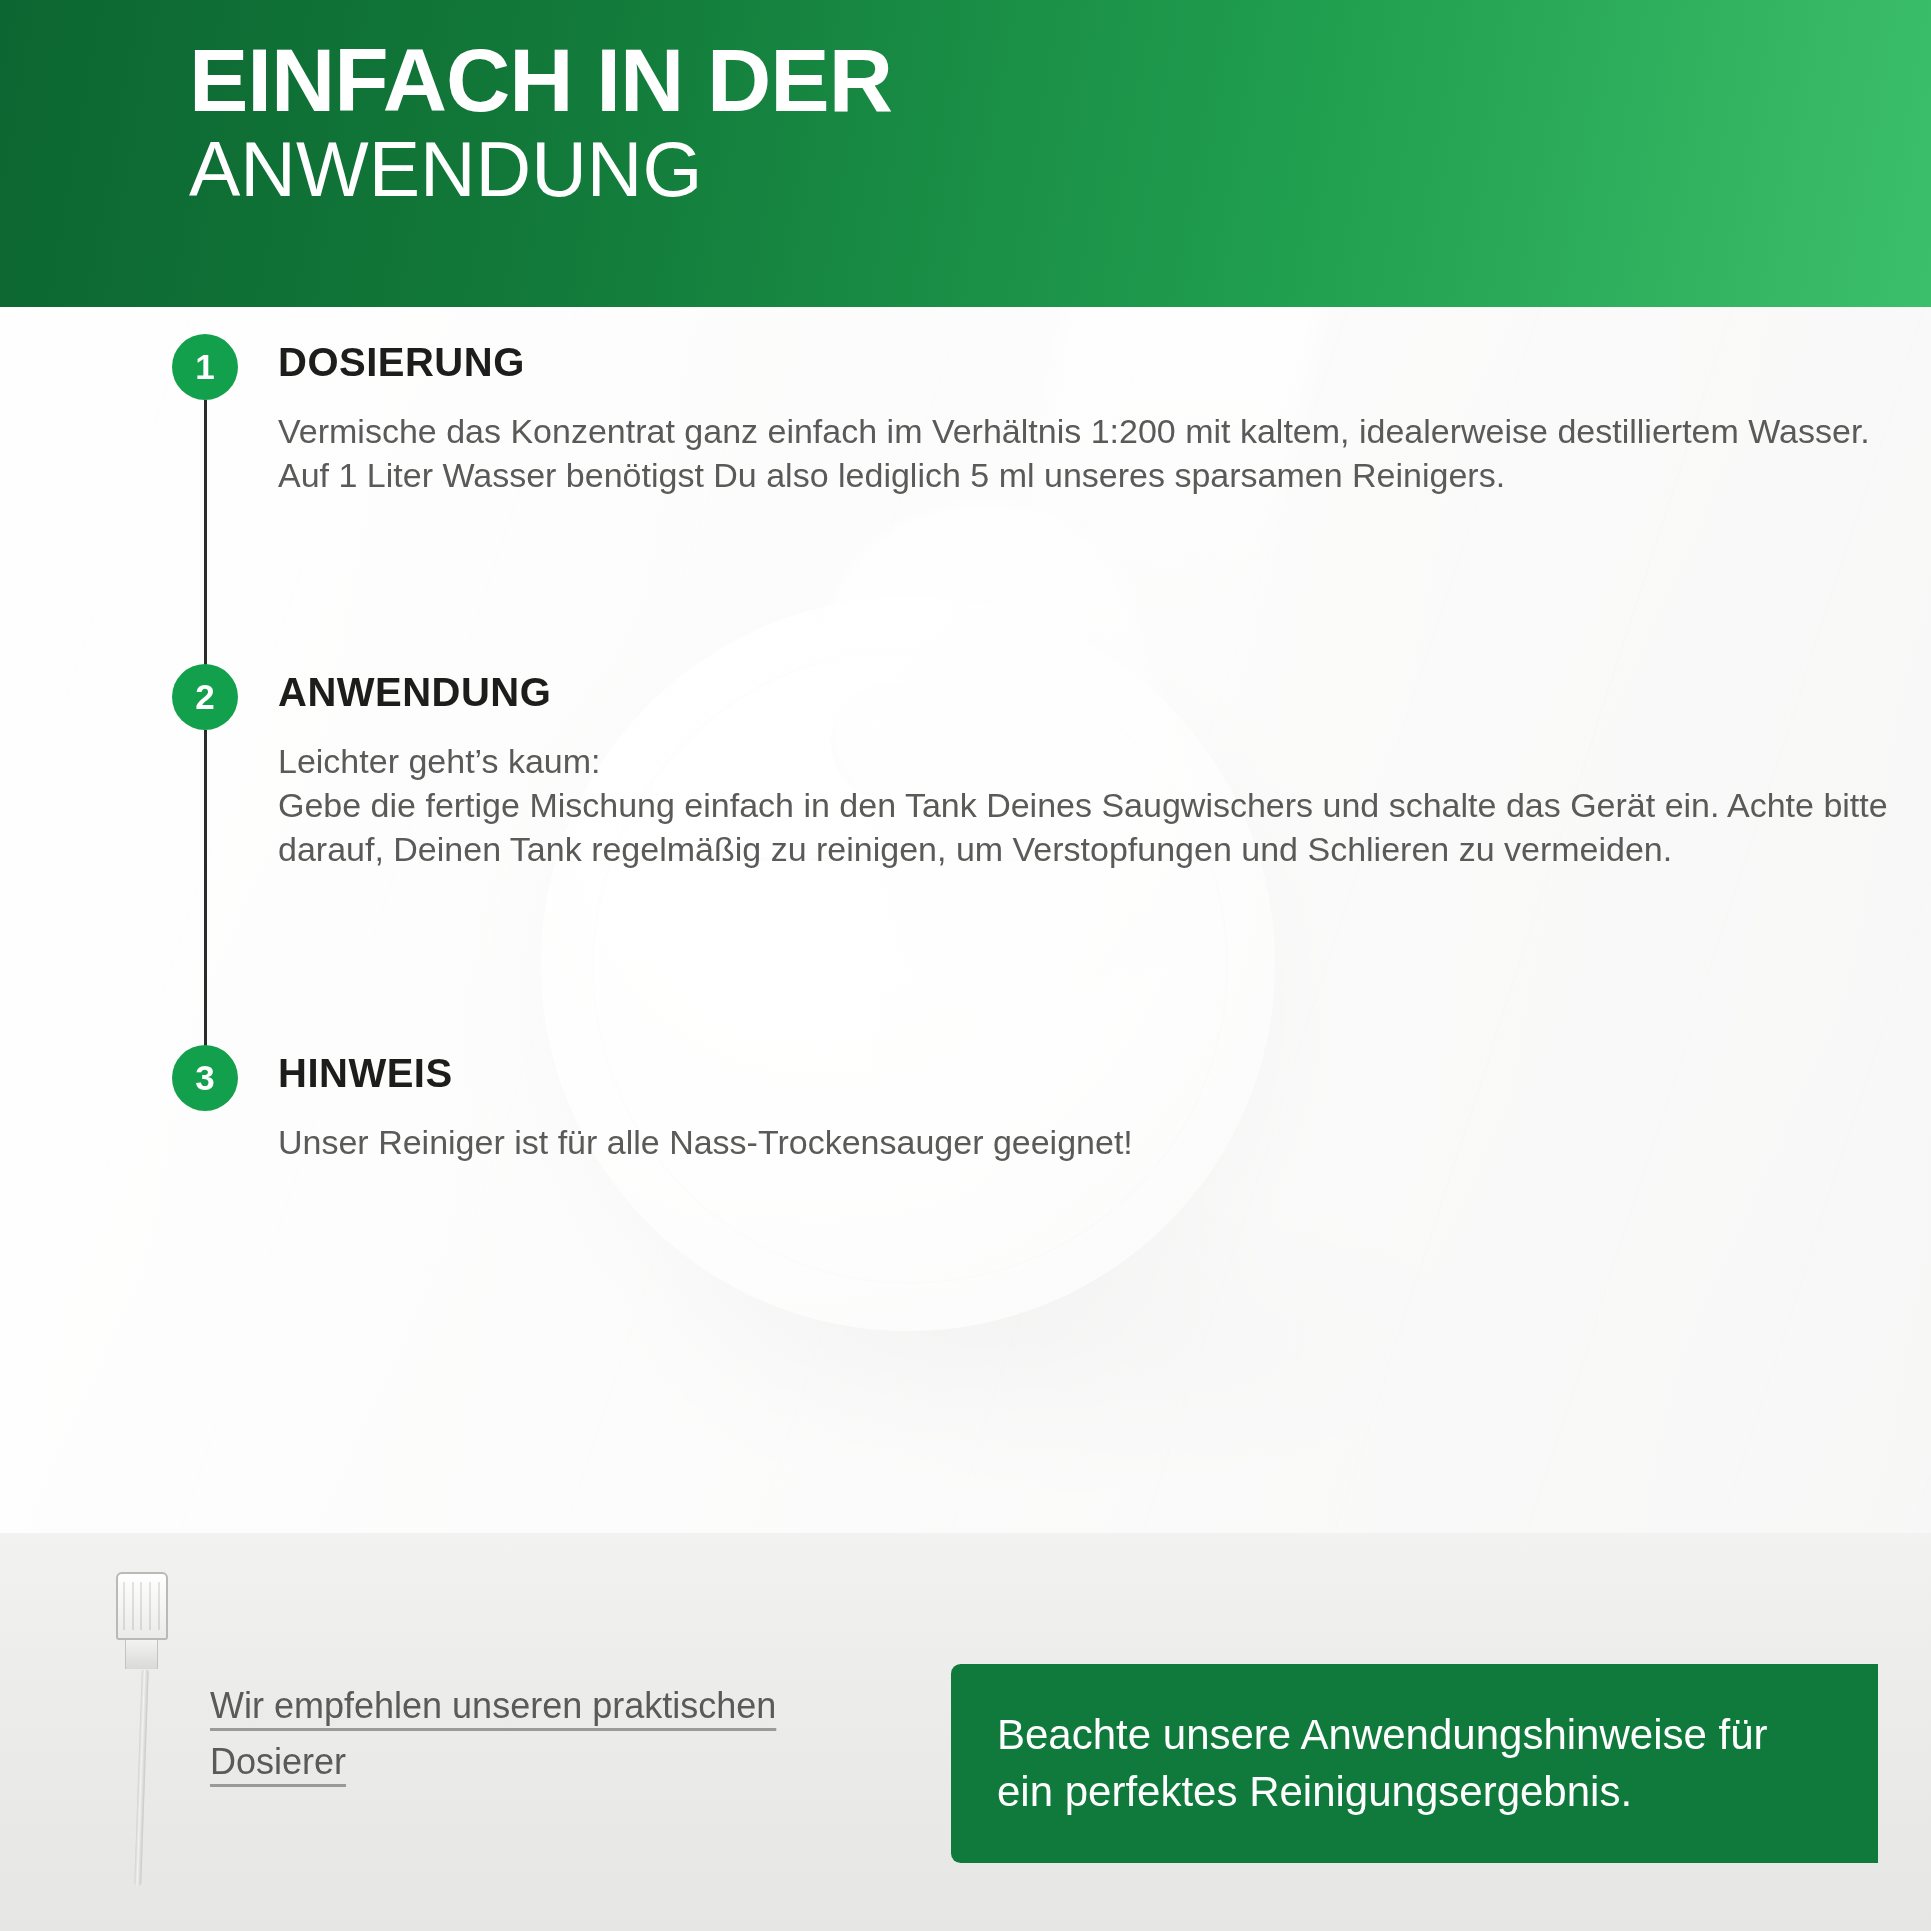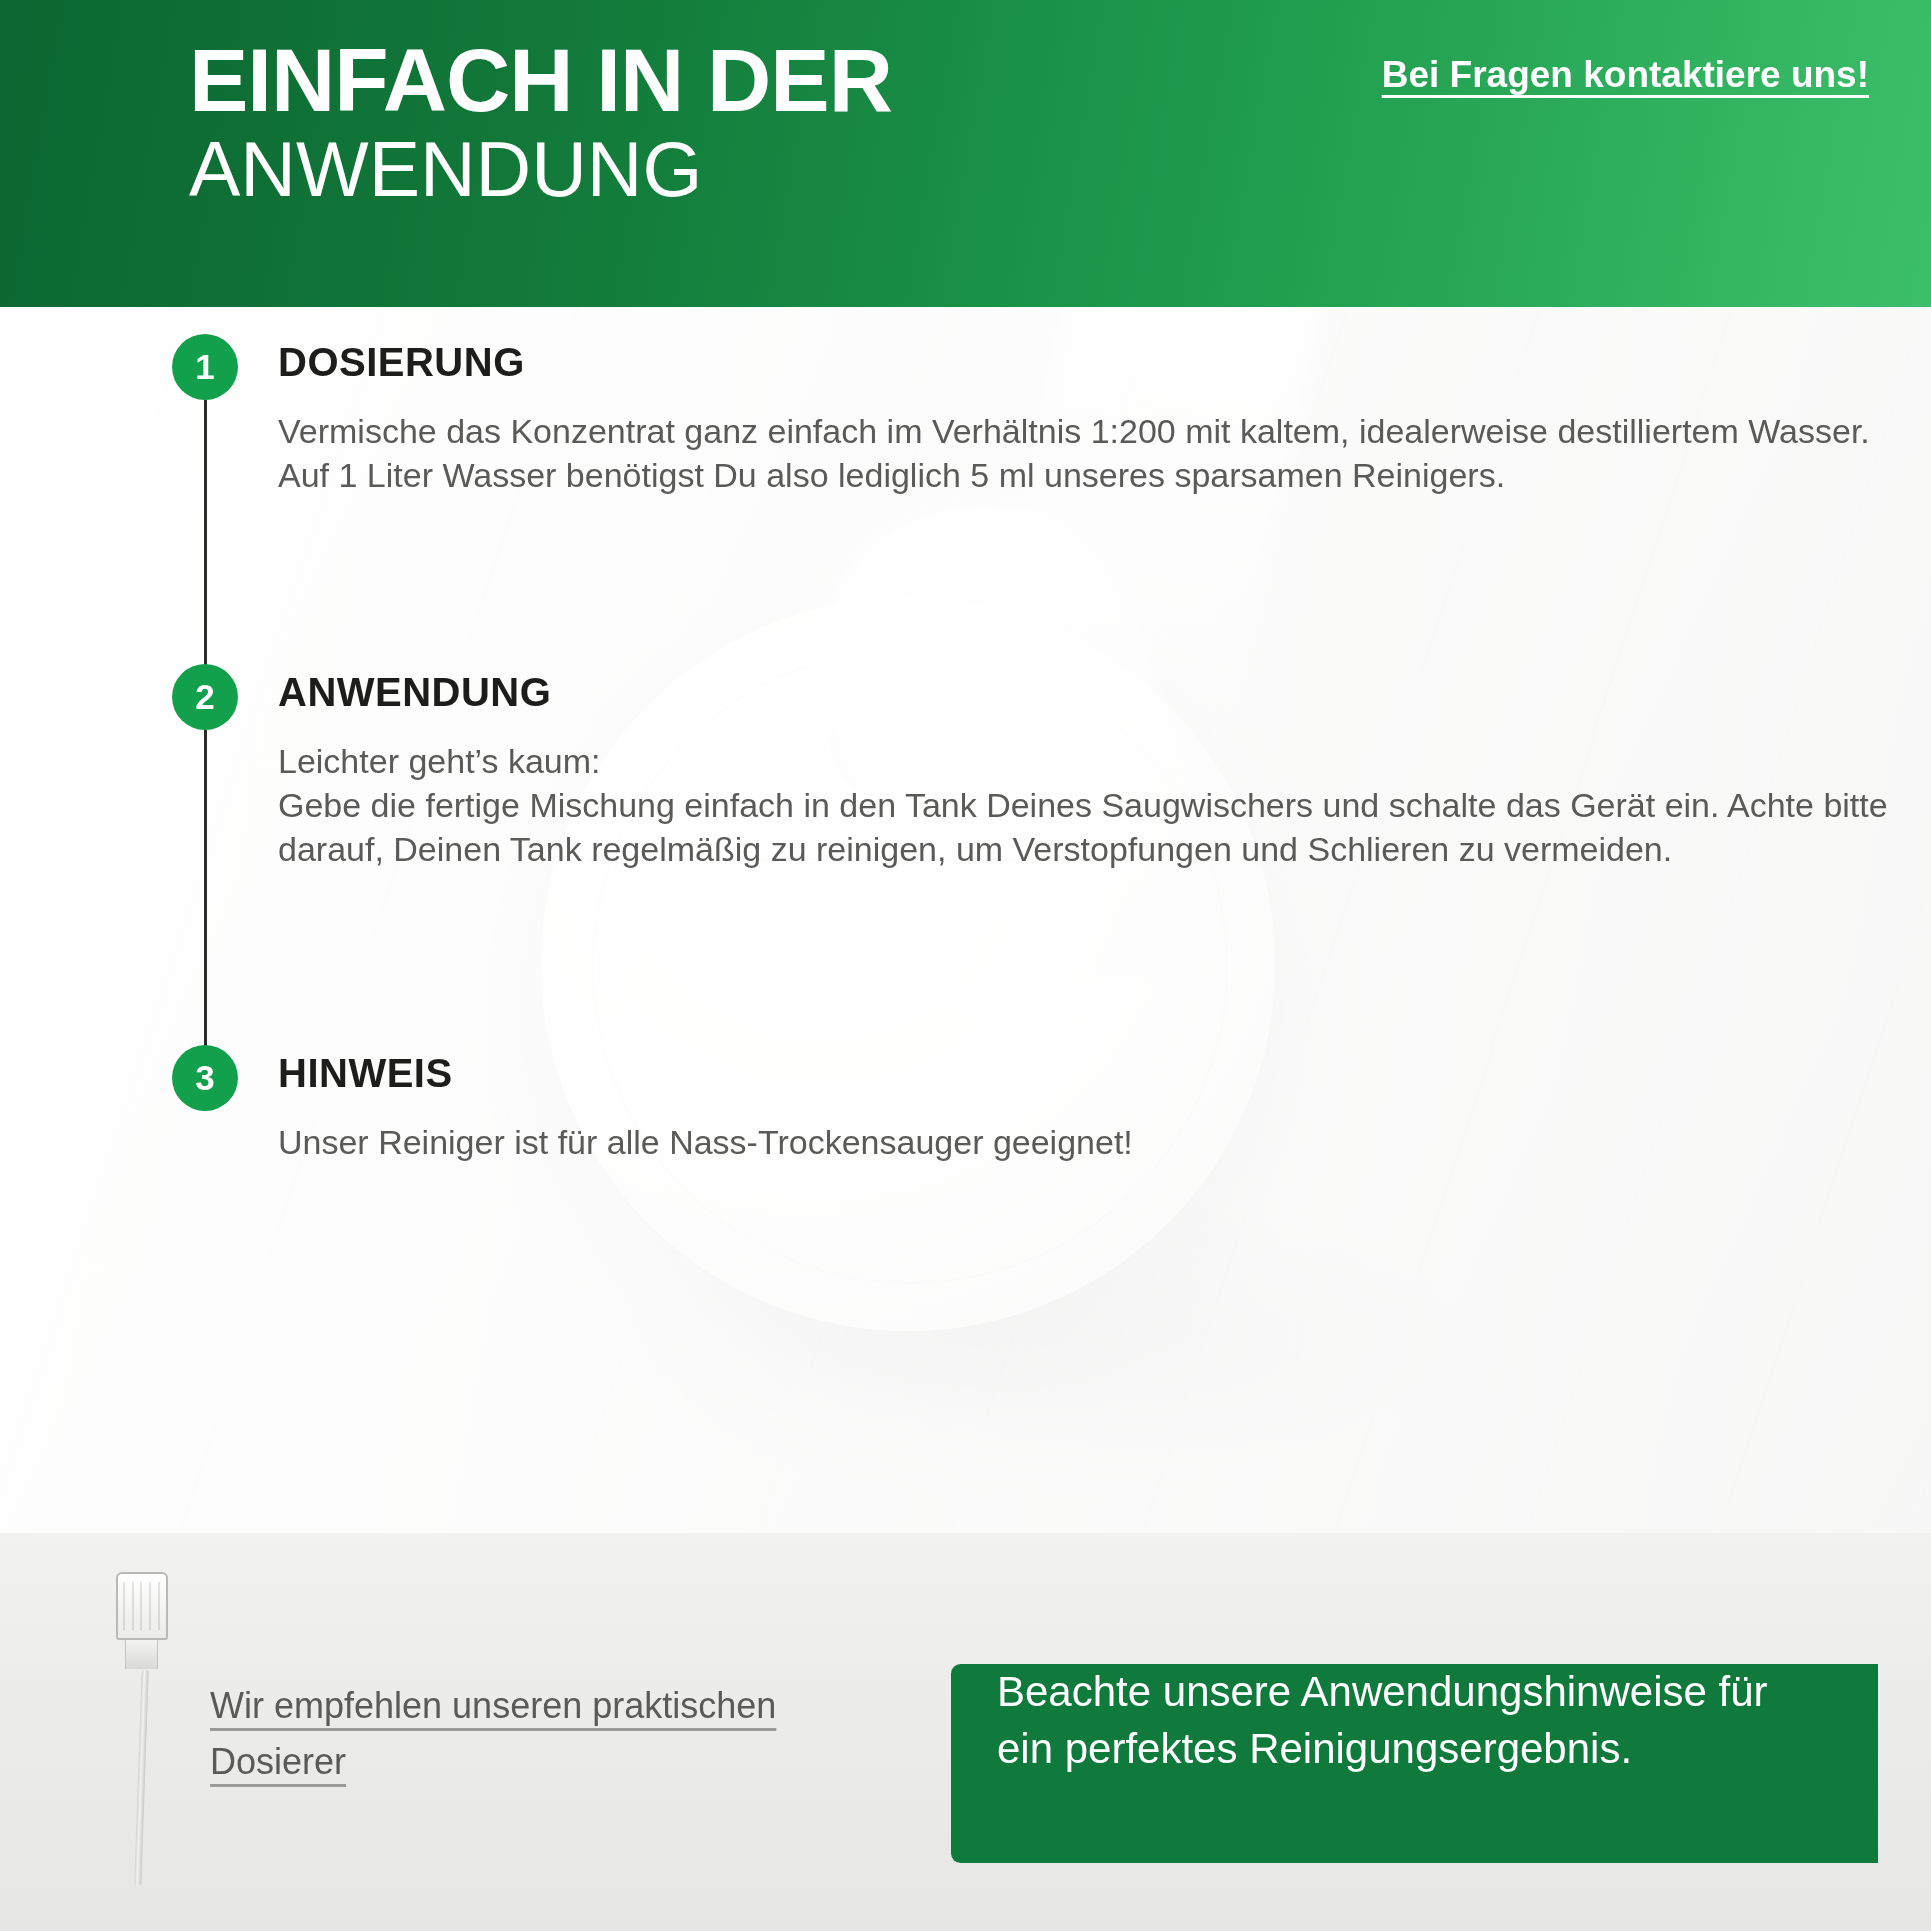--- a/index.html
+++ b/index.html
@@ -310,41 +310,40 @@
 
   .notice {
     position: absolute;
     left: 951px;
     top: 131px;
     width: 927px;
     height: 199px;
     background: #107a3c;
     border-radius: 9.7px 0 0 9.7px;
     display: flex;
-    align-items: flex-start;
+    align-items: center;
     padding: 0 46px;
   }
   .notice-text {
     font-size: 42px;
     line-height: 1.35;
     color: #ffffff;
     font-weight: 400;
   }
 </style>
 </head>
 <body>
 
 <div class="page">
 
   <div class="header">
     <div class="header-title">
       <div class="line1">EINFACH IN DER</div>
       <div class="line2">ANWENDUNG</div>
     </div>
-    <div class="header-contact">Bei Fragen kontaktiere uns!</div>
   </div>
 
   <div class="main">
     <div class="photo">
       <div class="arm"></div>
       <div class="shadow-blob"></div>
       <div class="robot">
         <div class="robot-seam"></div>
         <div class="robot-btn"></div>
       </div>

